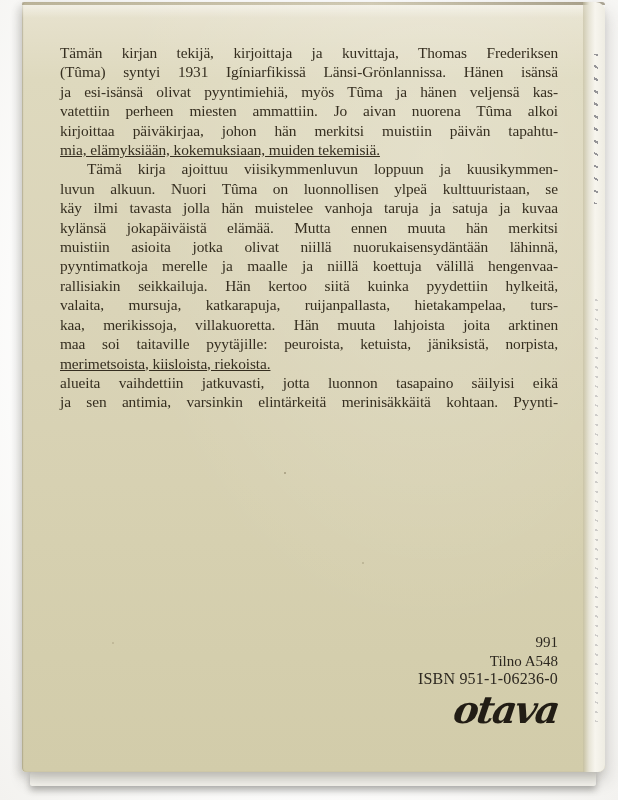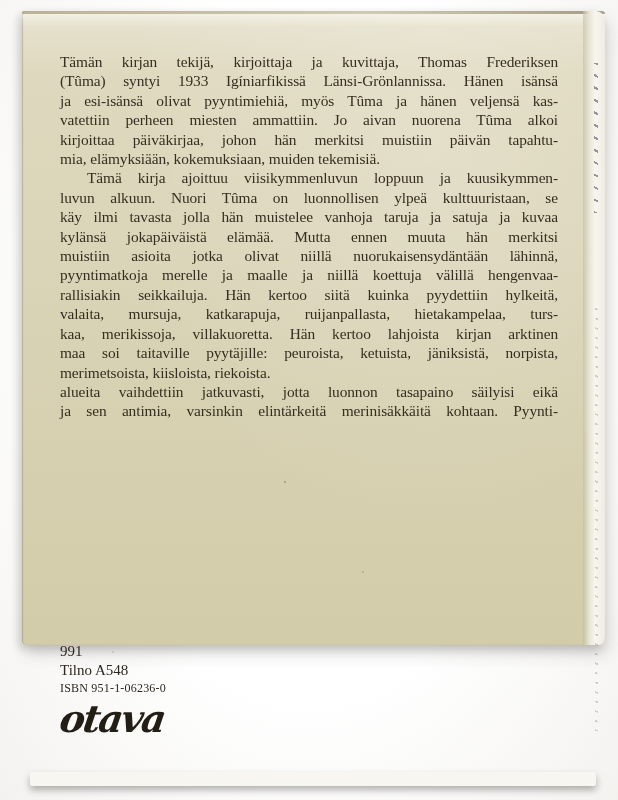--- a/index.html
+++ b/index.html
@@ -23,23 +23,23 @@
     width: 566px;
     height: 14px;
     background: #f7f6f0;
     border-radius: 2px;
     box-shadow: 0 4px 7px rgba(40,40,35,0.35);
   }
 
   .book {
     position: absolute;
     left: 22px;
-    top: 11px;
+    top: 2px;
     width: 583px;
-    height: 634px;
+    height: 770px;
     background:
       radial-gradient(ellipse at 70% 20%, rgba(255,255,255,0.20), rgba(255,255,255,0) 55%),
       linear-gradient(180deg, #e8e3d0 0%, #ded9be 10%, #dad4b8 40%, #d6d0b0 70%, #d2ccaa 100%);
     border-radius: 4px 9px 7px 4px;
     box-shadow:
       -3px 4px 9px rgba(60,58,50,0.20),
       3px 9px 16px rgba(60,58,50,0.18),
       inset 1px 0 1px rgba(120,112,85,0.35);
   }
   
@@ -92,35 +92,35 @@
     font-size: 15.4px;
     line-height: 19.4px;
     letter-spacing: -0.1px;
     color: #352e20;
   }
   .para { margin: 0; }
   .line {
     text-align: justify;
     text-align-last: justify;
   }
-  .line.last { text-align-last: left; }
+  .line.last { text-align-last: left; text-decoration: underline; }
   .line.indent { padding-left: 27px; }
 
   
   .imprint {
     position: absolute;
     left: 38px;
     top: 631px;
     width: 498px;
-    text-align: left;
+    text-align: right;
     color: #2d2820;
     font-size: 15px;
     line-height: 18.6px;
   }
-  .imprint .isbn { font-size: 12px; letter-spacing: 0.2px; }
+  .imprint .isbn { font-size: 16px; letter-spacing: 0.2px; }
   .publisher-logo {
     margin-top: 1px;
     font-family: "DejaVu Serif", serif;
     font-style: italic;
     font-weight: bold;
     font-size: 38px;
     line-height: 40px;
     letter-spacing: -2px;
     color: #221d15;
     transform: skewX(-8deg);
@@ -144,36 +144,36 @@
   <div class="cover-top-wear"></div>
 
   <div class="spine-edge">
     <div class="spine-marks-top"></div>
     <div class="spine-marks-bottom"></div>
   </div>
 
   <div class="cover-text">
       <div class="para">
         <div class="line">Tämän kirjan tekijä, kirjoittaja ja kuvittaja, Thomas Frederiksen</div>
-        <div class="line">(Tûma) syntyi 1933 Igíniarfikissä Länsi-Grönlannissa. Hänen isänsä</div>
+        <div class="line">(Tûma) syntyi 1931 Igíniarfikissä Länsi-Grönlannissa. Hänen isänsä</div>
         <div class="line">ja esi-isänsä olivat pyyntimiehiä, myös Tûma ja hänen veljensä kas-</div>
         <div class="line">vatettiin perheen miesten ammattiin. Jo aivan nuorena Tûma alkoi</div>
         <div class="line">kirjoittaa päiväkirjaa, johon hän merkitsi muistiin päivän tapahtu-</div>
         <div class="line last">mia, elämyksiään, kokemuksiaan, muiden tekemisiä.</div>
       </div>
       <div class="para">
         <div class="line indent">Tämä kirja ajoittuu viisikymmenluvun loppuun ja kuusikymmen-</div>
         <div class="line">luvun alkuun. Nuori Tûma on luonnollisen ylpeä kulttuuristaan, se</div>
         <div class="line">käy ilmi tavasta jolla hän muistelee vanhoja taruja ja satuja ja kuvaa</div>
         <div class="line">kylänsä jokapäiväistä elämää. Mutta ennen muuta hän merkitsi</div>
         <div class="line">muistiin asioita jotka olivat niillä nuorukaisensydäntään lähinnä,</div>
         <div class="line">pyyntimatkoja merelle ja maalle ja niillä koettuja välillä hengenvaa-</div>
         <div class="line">rallisiakin seikkailuja. Hän kertoo siitä kuinka pyydettiin hylkeitä,</div>
         <div class="line">valaita, mursuja, katkarapuja, ruijanpallasta, hietakampelaa, turs-</div>
-        <div class="line">kaa, merikissoja, villakuoretta. Hän kertoo lahjoista kirjan arktinen</div>
+        <div class="line">kaa, merikissoja, villakuoretta. Hän muuta lahjoista joita arktinen</div>
         <div class="line">maa soi taitaville pyytäjille: peuroista, ketuista, jäniksistä, norpista,</div>
         <div class="line last">merimetsoista, kiisloista, riekoista.</div>
       </div>
       <div class="para">
         <div class="line">alueita vaihdettiin jatkuvasti, jotta luonnon tasapaino säilyisi eikä</div>
         <div class="line">ja sen antimia, varsinkin elintärkeitä merinisäkkäitä kohtaan. Pyynti-</div>
       </div>
     </div>
 
   <div class="imprint">

